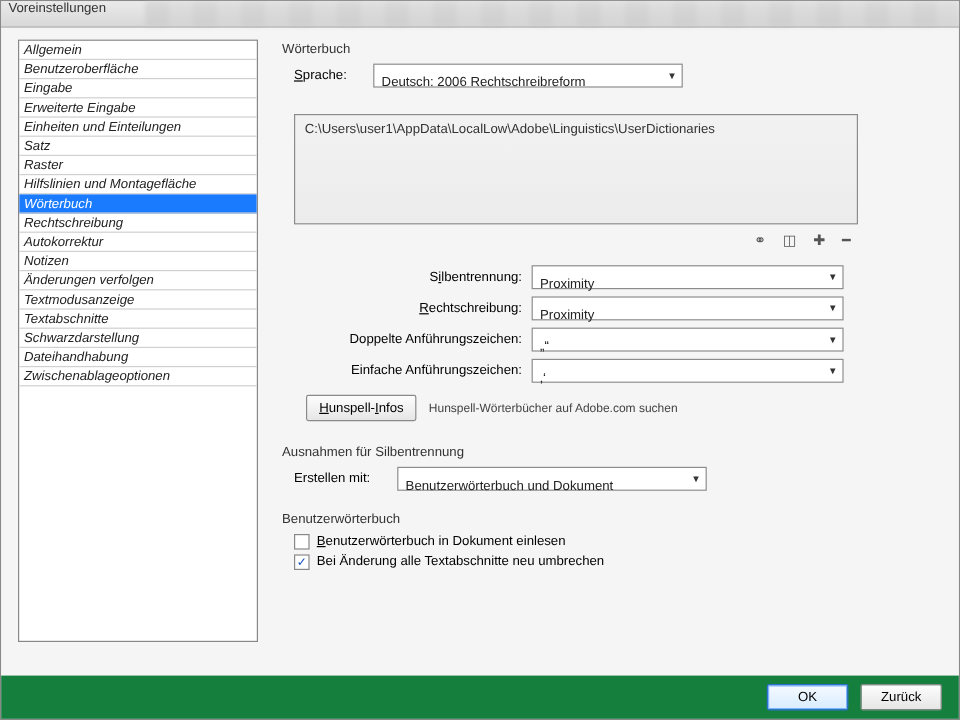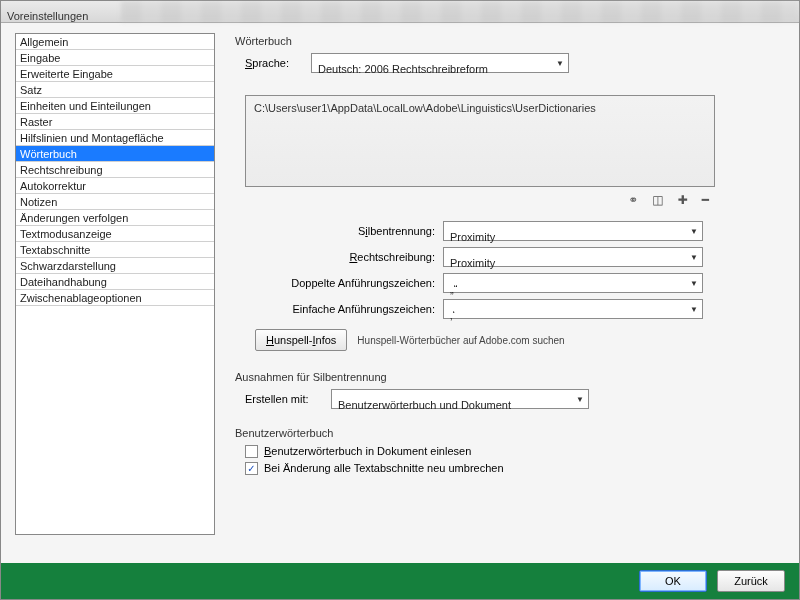--- a/index.html
+++ b/index.html
@@ -1,21 +1,21 @@
 <!DOCTYPE html>
 <html><head>
 <meta charset="utf-8">
 <style>
   * { box-sizing: border-box; margin: 0; padding: 0; font-family: "Segoe UI", Tahoma, sans-serif; font-size: 11px; }
   body { background: #fff; width: 800px; height: 600px; overflow: hidden; }
   .win { width: 800px; height: 600px; display: flex; flex-direction: column; border: 1px solid #888; background: #f0f0f0; }
-  .titlebar { height: 22px; background: linear-gradient(#eaeaea,#d8d8d8); border-bottom: 1px solid #aaa; color: #333; padding: 0 6px; display: flex; align-items: flex-end; position: relative; }
+  .titlebar { height: 22px; background: linear-gradient(#eaeaea,#d8d8d8); border-bottom: 1px solid #aaa; color: #333; padding: 0 6px; display: flex; align-items: flex-start; position: relative; }
   .titlebar .blur { position: absolute; left: 120px; right: 0; top: 0; bottom: 0; background: repeating-linear-gradient(90deg,#bfbfbf 0 20px,#cfcfcf 20px 40px); filter: blur(2px); opacity: .4; }
   .content { flex: 1; display: flex; padding: 10px 14px 0 14px; gap: 20px; background: #f5f5f5; }
-  .sidebar { width: 200px; border: 1px solid #888; background: #fff; height: 502px; overflow: hidden; }
+  .sidebar { width: 200px; border: 1px solid #888; background: #fff; height: 502px; overflow: hidden; font-style: italic; }
   .sidebar .item { height: 16px; line-height: 16px; padding: 0 4px; border-bottom: 1px solid #d0d0d0; color: #222; cursor: pointer; white-space: nowrap; overflow: hidden; text-overflow: ellipsis; }
   .sidebar .item.selected { background: #1a7bff; color: #fff; }
   .main { flex: 1; padding-top: 2px; }
   .section-title { margin-bottom: 6px; color: #333; }
   .row { display: flex; align-items: center; gap: 6px; margin-bottom: 22px; }
   .label-r { text-align: right; }
   .combo { position: relative; border: 1px solid #8c8c8c; background: #fff; height: 20px; display: flex; align-items: center; padding: 12px 18px 0 6px; color: #222; }
   .combo .arrow { position: absolute; right: 4px; top: 50%; transform: translateY(-50%); font-size: 8px; color: #333; }
   .pathbox { border: 1px solid #8c8c8c; background: linear-gradient(#f2f2f2,#ececec); height: 92px; padding: 6px 8px; margin: 6px 0 4px 0; color: #333; font-size: 10px; }
   .iconbar { display: flex; justify-content: flex-end; gap: 14px; padding: 2px 6px 10px 0; color: #555; }
@@ -36,24 +36,25 @@
 
 <div class="win">
   <div class="titlebar">
     <span>Voreinstellungen</span>
     <div class="blur"></div>
   </div>
 
   <div class="content">
     <div class="sidebar" id="sidebar">
         <div class="item">Allgemein</div>
+        <div class="item">Benutzeroberfläche</div>
         <div class="item">Eingabe</div>
         <div class="item">Erweiterte Eingabe</div>
+        <div class="item">Einheiten und Einteilungen</div>
         <div class="item">Satz</div>
-        <div class="item">Einheiten und Einteilungen</div>
         <div class="item">Raster</div>
         <div class="item">Hilfslinien und Montagefläche</div>
         <div class="item selected">Wörterbuch</div>
         <div class="item">Rechtschreibung</div>
         <div class="item">Autokorrektur</div>
         <div class="item">Notizen</div>
         <div class="item">Änderungen verfolgen</div>
         <div class="item">Textmodusanzeige</div>
         <div class="item">Textabschnitte</div>
         <div class="item">Schwarzdarstellung</div>

